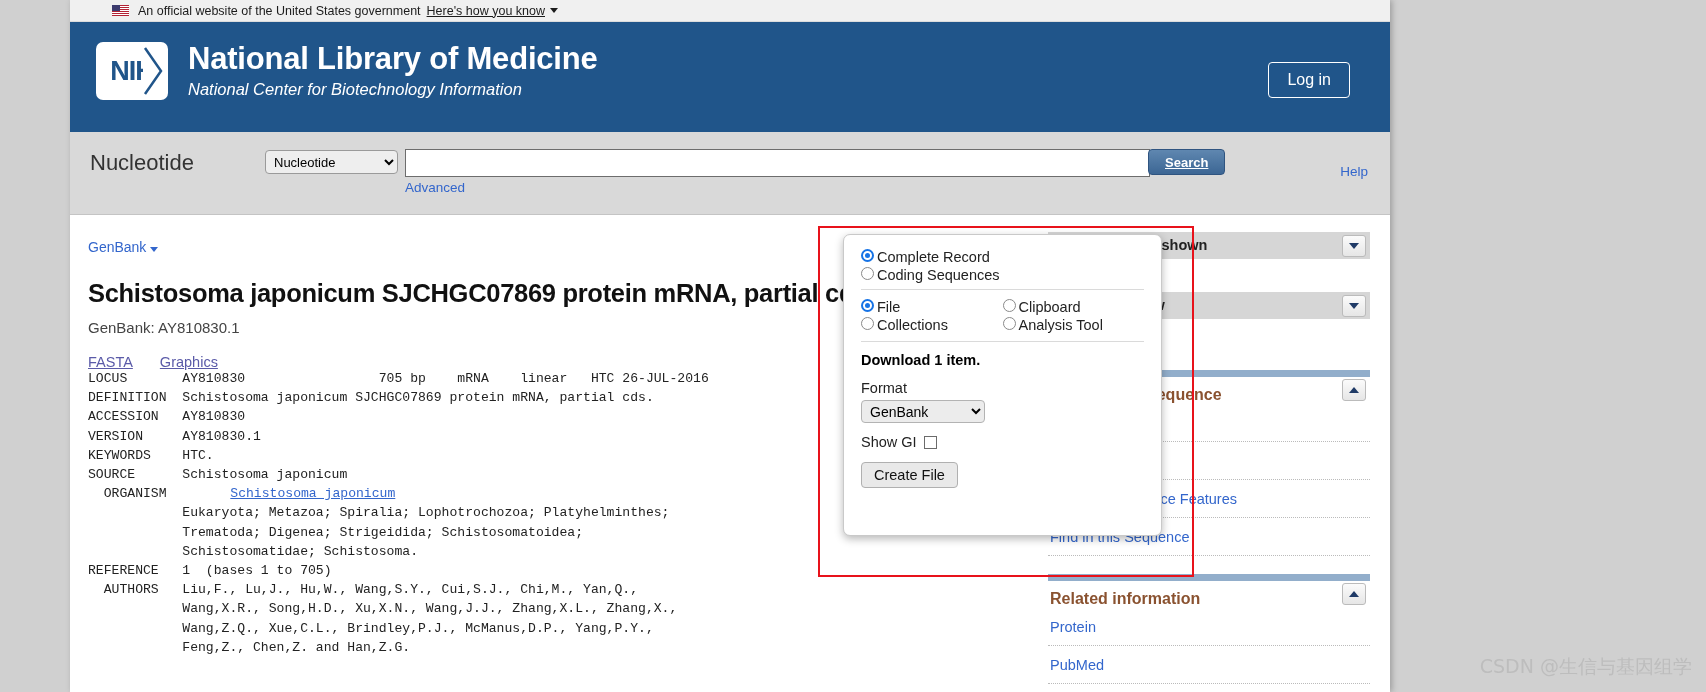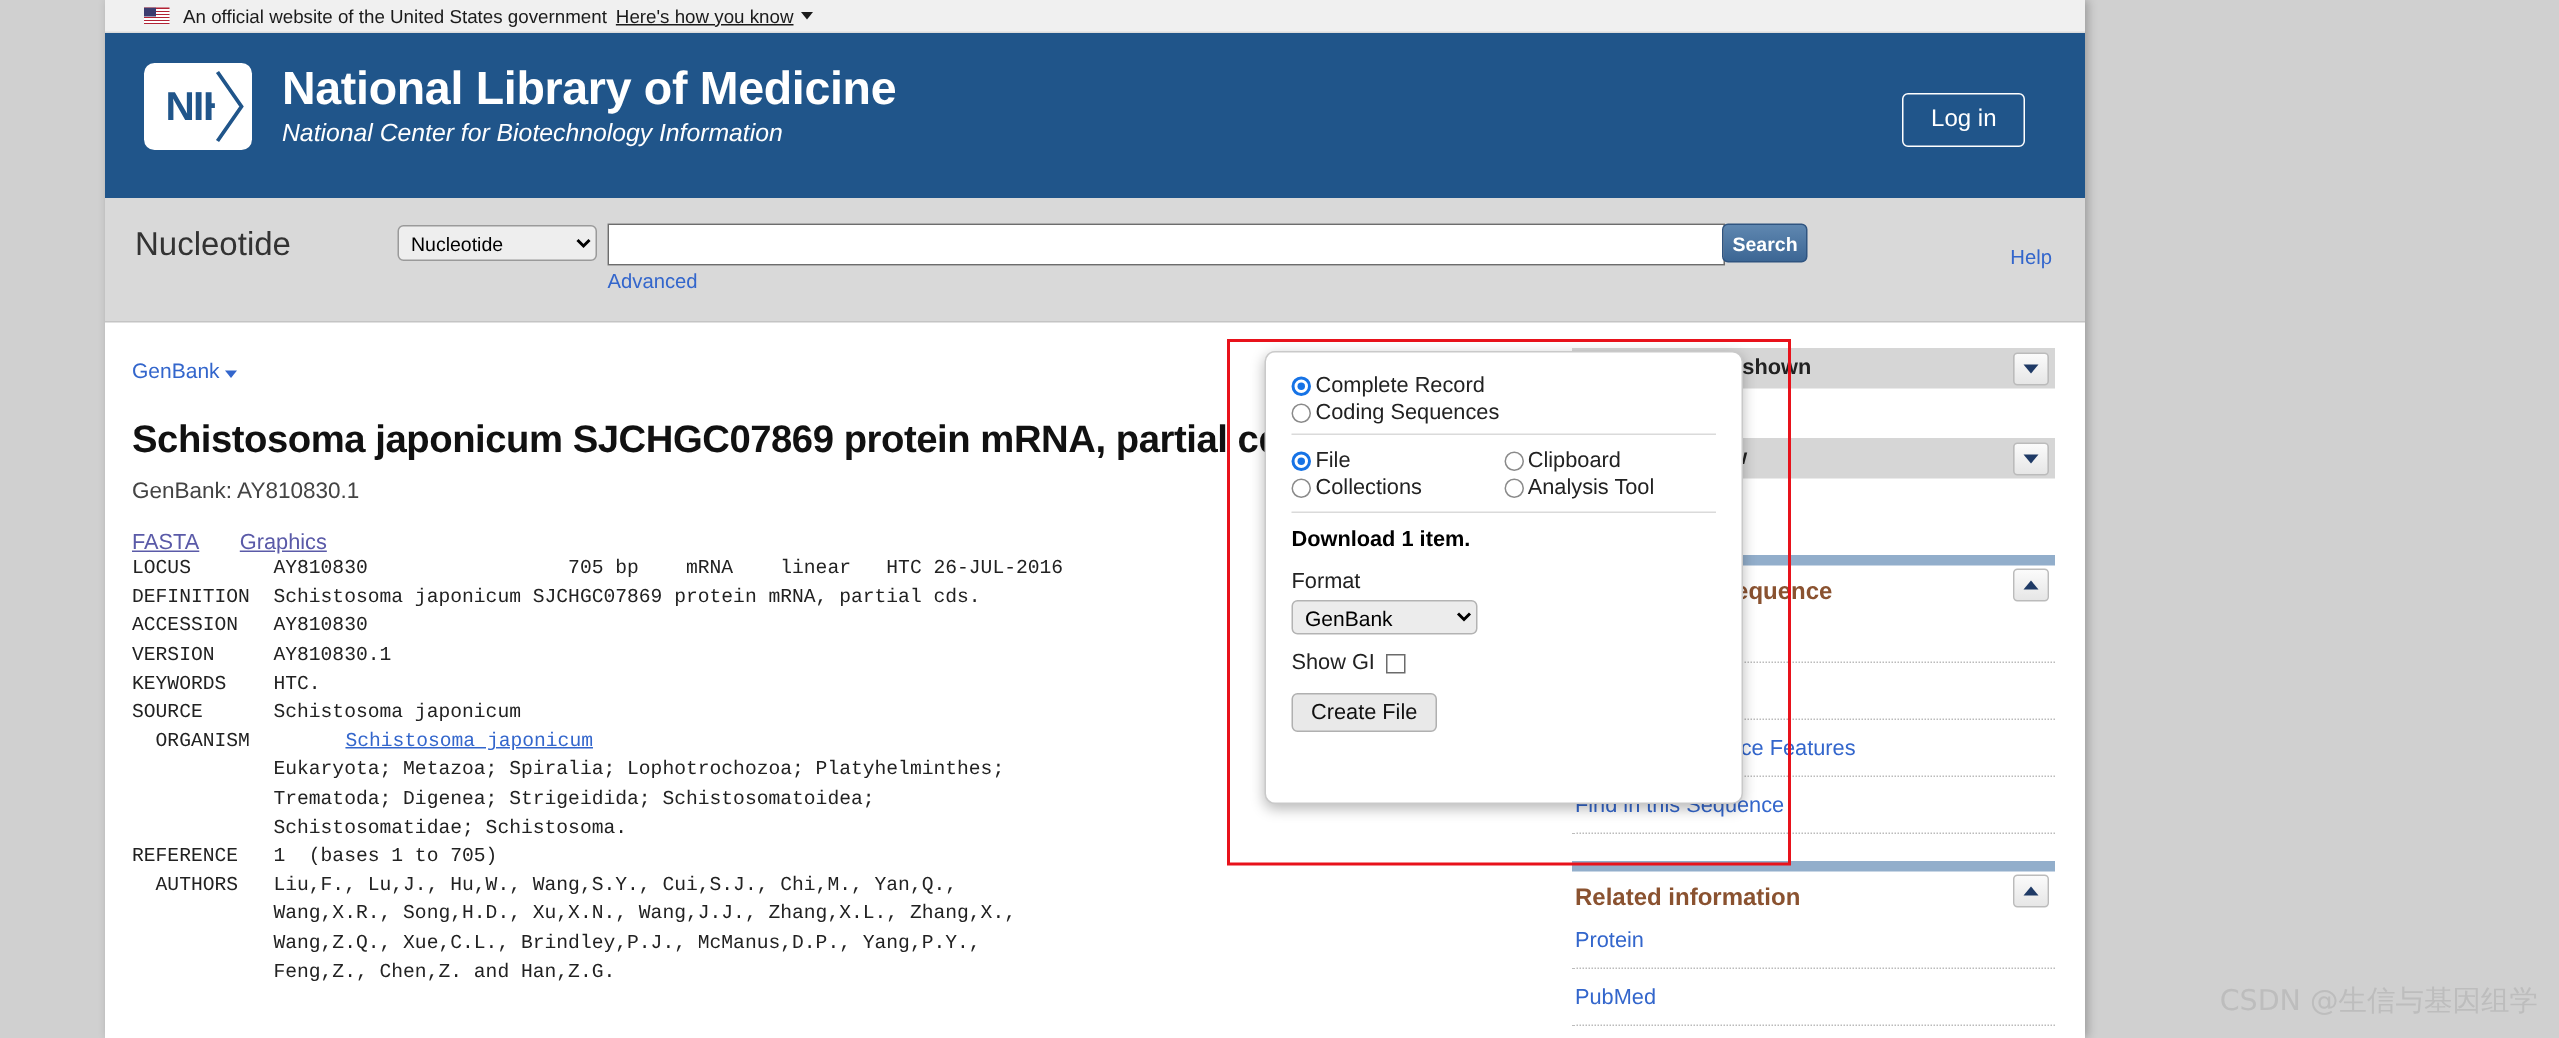--- a/index.html
+++ b/index.html
@@ -10,21 +10,21 @@
     -webkit-font-smoothing:antialiased;
   }
   .page{
     position:absolute;left:70px;top:0;width:1320px;height:692px;
     background:#fff;overflow:hidden;
     box-shadow:2px 0 6px rgba(0,0,0,.25);
   }
   
   .govbar{
     height:21px;background:#f0f0f0;border-bottom:1px solid #dcdcdc;
-    display:flex;align-items:center;padding-left:26px;font-size:12.5px;color:#1b1b1b;
+    display:flex;align-items:center;padding-left:42px;font-size:12.5px;color:#1b1b1b;
   }
   .flag{
     width:17px;height:11px;margin-right:9px;position:relative;overflow:hidden;
     background:linear-gradient(#b22234 0 9.1%,#fff 9.1% 18.2%,#b22234 18.2% 27.3%,#fff 27.3% 36.4%,
       #b22234 36.4% 45.5%,#fff 45.5% 54.6%,#b22234 54.6% 63.7%,#fff 63.7% 72.8%,
       #b22234 72.8% 81.9%,#fff 81.9% 91%,#b22234 91% 100%);
     display:inline-block;flex:none;
   }
   .flag::before{content:"";position:absolute;left:0;top:0;width:8px;height:6px;background:#3c3b6e;}
   .govbar .gtxt{margin-right:6px;}
@@ -64,24 +64,25 @@
     position:absolute;left:195px;top:18px;width:133px;height:24px;
     font-size:13px;padding:1px 4px;font-family:"Liberation Sans",sans-serif;
     border:1px solid #9a9a9a;border-radius:4px;background:#eee;
   }
   .search-input{
     position:absolute;left:335px;top:17px;width:733px;height:24px;
     border:1px solid #6d6d6d;background:#fff;font-size:13px;padding:1px 5px;
     font-family:"Liberation Sans",sans-serif;
   }
   .search-btn{
-    position:absolute;left:1078px;top:17px;height:26px;padding:0 6px;
+    position:absolute;left:1078px;top:17px;height:26px;padding:0 16px;
     background:linear-gradient(#5f87b0,#3c6694);border:1px solid #2f5480;border-radius:4px;
     color:#fff;font-size:13px;font-weight:bold;cursor:pointer;
     font-family:"Liberation Sans",sans-serif;
+    text-decoration:underline;
   }
   .advanced{position:absolute;left:335px;top:48px;font-size:13.5px;color:#36c;text-decoration:none;}
   .helplink{position:absolute;right:22px;top:32px;font-size:13.5px;color:#36c;text-decoration:none;}
   
   .content{position:relative;height:482px;background:#fff;}
   .sep{position:absolute;left:0;top:0;width:100%;height:1px;background:#c4c4c4;}
   .genbank-menu{
     position:absolute;left:18px;top:25px;font-size:14px;color:#36c;cursor:pointer;
   }
   .genbank-menu .caret{
@@ -143,21 +144,21 @@
   }
   .sb-item:first-child{padding-top:14px;}
   
   .sendto-panel{
     position:absolute;left:773px;top:20px;width:317px;height:300px;
     background:#fff;border:1px solid #c9c9c9;border-radius:7px;
     box-shadow:0 3px 9px rgba(0,0,0,.28);
     z-index:40;
   }
   .sp-inner{padding:14px 17px 0 17px;}
-  .radio-row{display:flex;align-items:center;margin-bottom:2px;font-size:14.5px;color:#222;}
+  .radio-row{display:flex;align-items:flex-start;margin-bottom:2px;font-size:14.5px;color:#222;}
   .radio-row .lbl{margin-left:3px;}
   .rad{
     width:13px;height:13px;border-radius:50%;border:1.6px solid #8a8a8a;background:#fff;
     position:relative;flex:none;box-sizing:border-box;
   }
   .rad.on{border-color:#1673e6;border-width:2px;}
   .rad.on::after{
     content:"";position:absolute;left:2.2px;top:2.2px;width:5px;height:5px;border-radius:50%;background:#1673e6;
   }
   .sp-sec{font-size:15px;font-weight:bold;color:#111;margin:17px 0 4px 0;}

